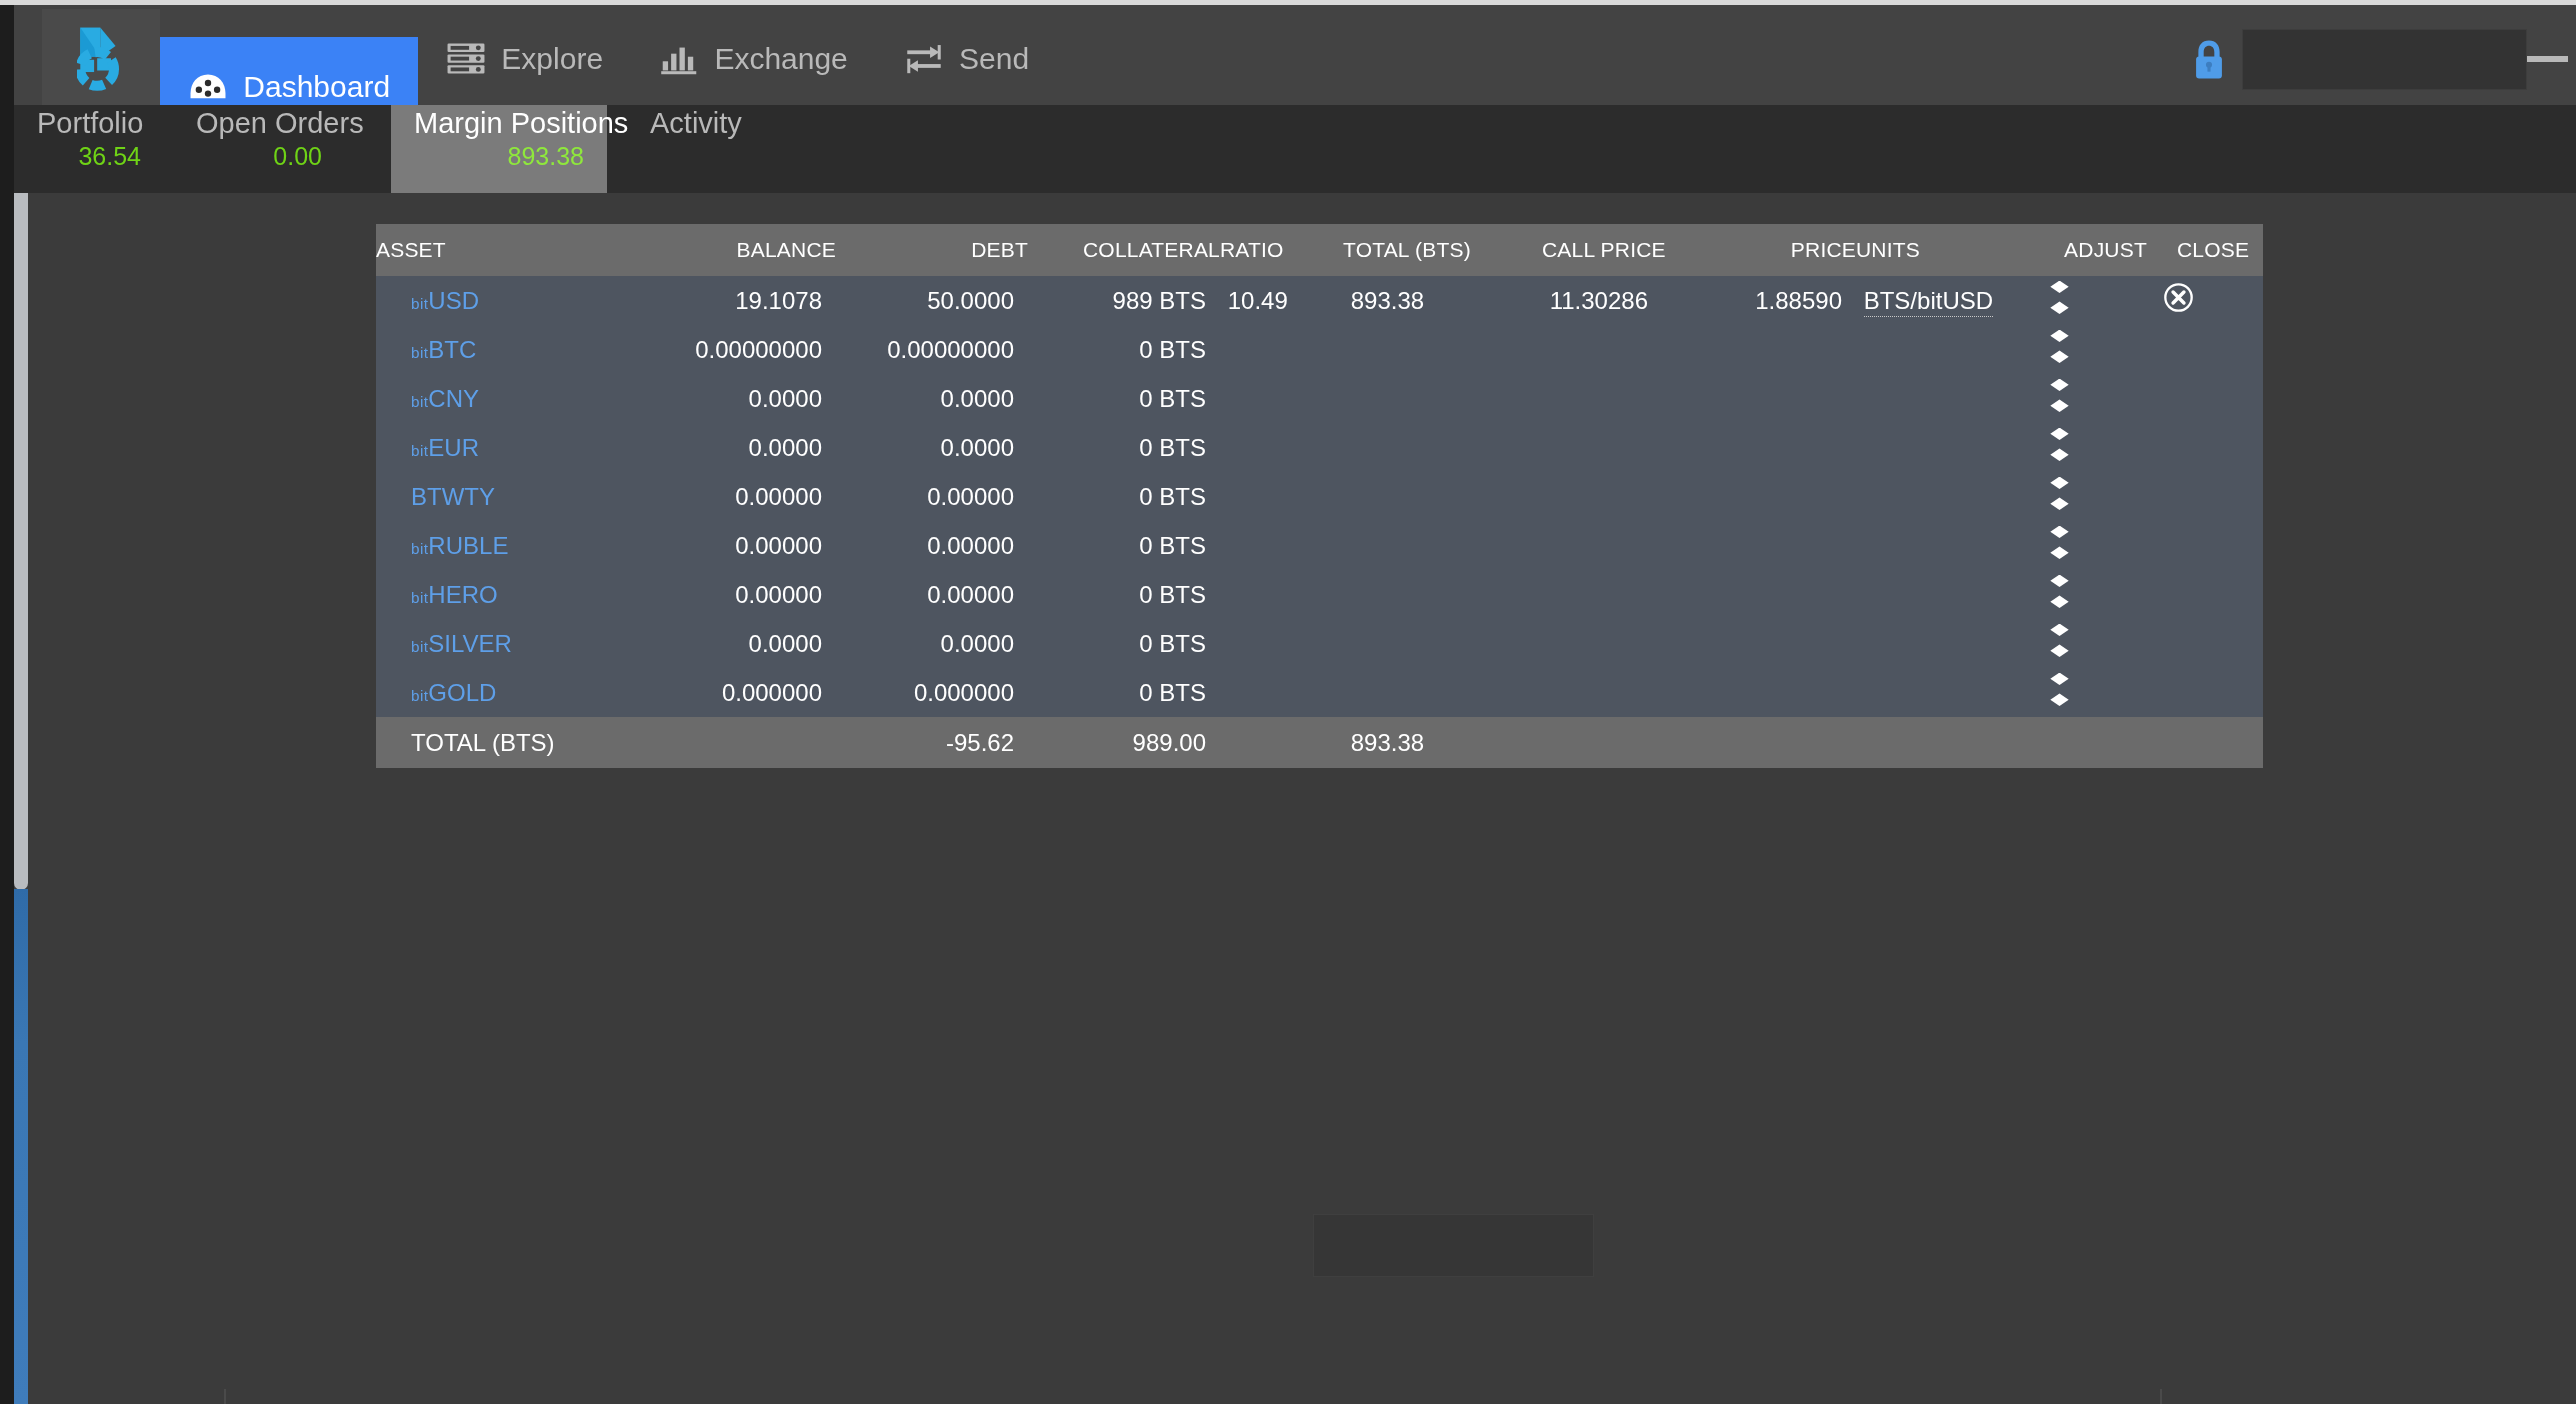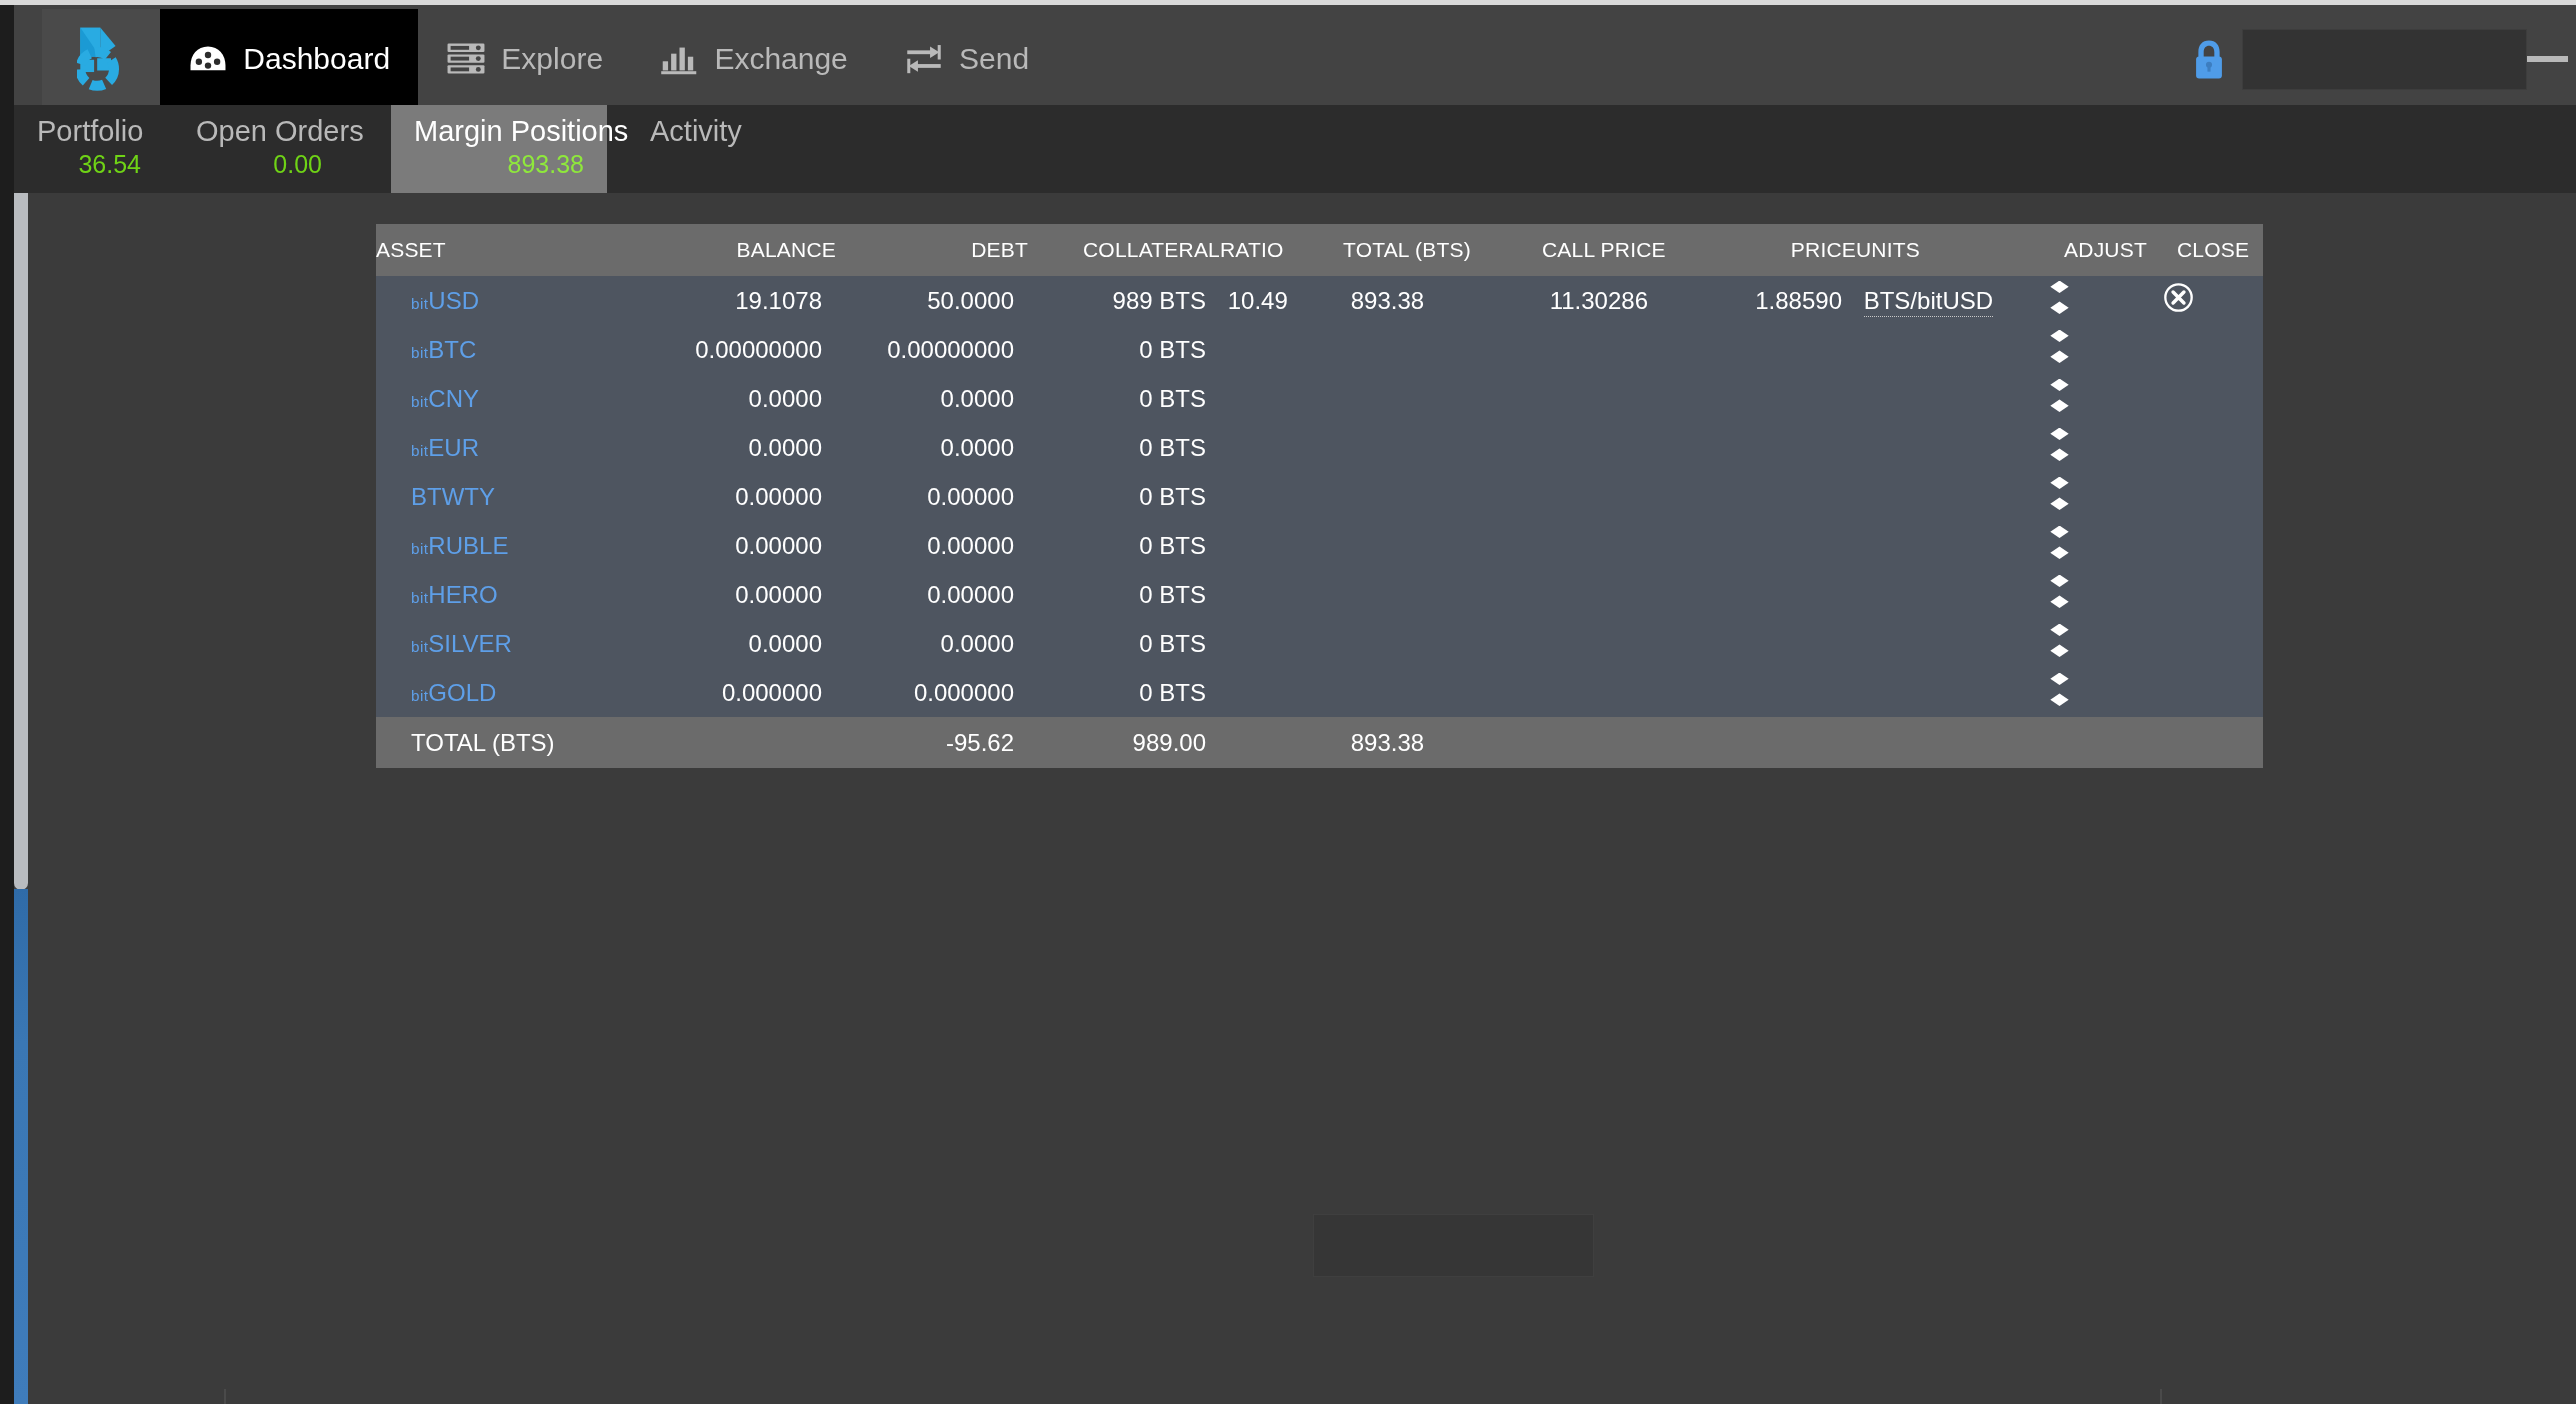--- a/index.html
+++ b/index.html
@@ -19,32 +19,32 @@
   .left-blue-rail { position:absolute; left:14px; top:889px; width:14px; height:515px;
     background:linear-gradient(180deg,#2f6ba8 0%, #3a77b4 30%, #3f7cbb 100%); }
 
   
   .navbar { position:absolute; left:14px; top:4.6px; width:2562px; height:100px; background:#434343; }
   .nav-logo { position:absolute; left:28px; top:4.6px; width:118px; height:100px; background:#4a4a4a;
      display:flex; align-items:center; justify-content:center; }
   .nav-items { position:absolute; left:146px; top:4.6px; height:100px; display:flex; align-items:stretch; }
   .nav-item { display:flex; align-items:center; gap:15.3px; padding:0 28px; height:100px;
      color:#b9b9b9; font-size:30px; font-weight:400; cursor:pointer; }
-  .nav-item.active { background:#000000; color:#ffffff; }
+  .nav-item.active { background:#3b82f6; color:#ffffff;margin-top:28px; }
   .nav-item .nav-ico { display:flex; align-items:center; justify-content:center; width:40px; height:40px; }
   .nav-right { position:absolute; right:0; top:4.6px; height:100px; display:flex; align-items:center; gap:0; }
   .lock-wrap { width:66px; display:flex; align-items:center; justify-content:center; }
   .nav-search { width:285px; height:61px; background:#333333; border:0.8px solid #3d3d3d; }
   .burger { width:49px; height:100px; display:flex; align-items:center; justify-content:center;
      padding-right:7.7px; }
   .burger span { display:block; width:31px; height:5.4px; background:#b9b9b9; margin:3.8px 0; }
 
   
   .subnav { position:absolute; left:14px; top:105px; width:2562px; height:88px; background:#2c2c2c; }
-  .subtab { position:absolute; top:0; height:88px; padding:11px 23px 0 23px; cursor:pointer; }
+  .subtab { position:absolute; top:0; height:88px; padding:3px 23px 0 23px; cursor:pointer; }
   .subtab .st-label { font-size:29px; color:#b9b9b9; line-height:1.1; white-space:nowrap;}
   .subtab .st-value { font-size:25px; color:#6fd316; text-align:right; margin-top:2.3px; }
   .subtab.active { background:#7b7b7b; }
   .subtab.active .st-label { color:#ffffff; }
   .subtab.active .st-value { color:#8fe83c; }
 
   
   .table-wrap { position:absolute; left:376px; top:224px; width:1840px; }
   table.positions { width:100%; border-collapse:collapse; table-layout:fixed; }
   table.positions thead th {

